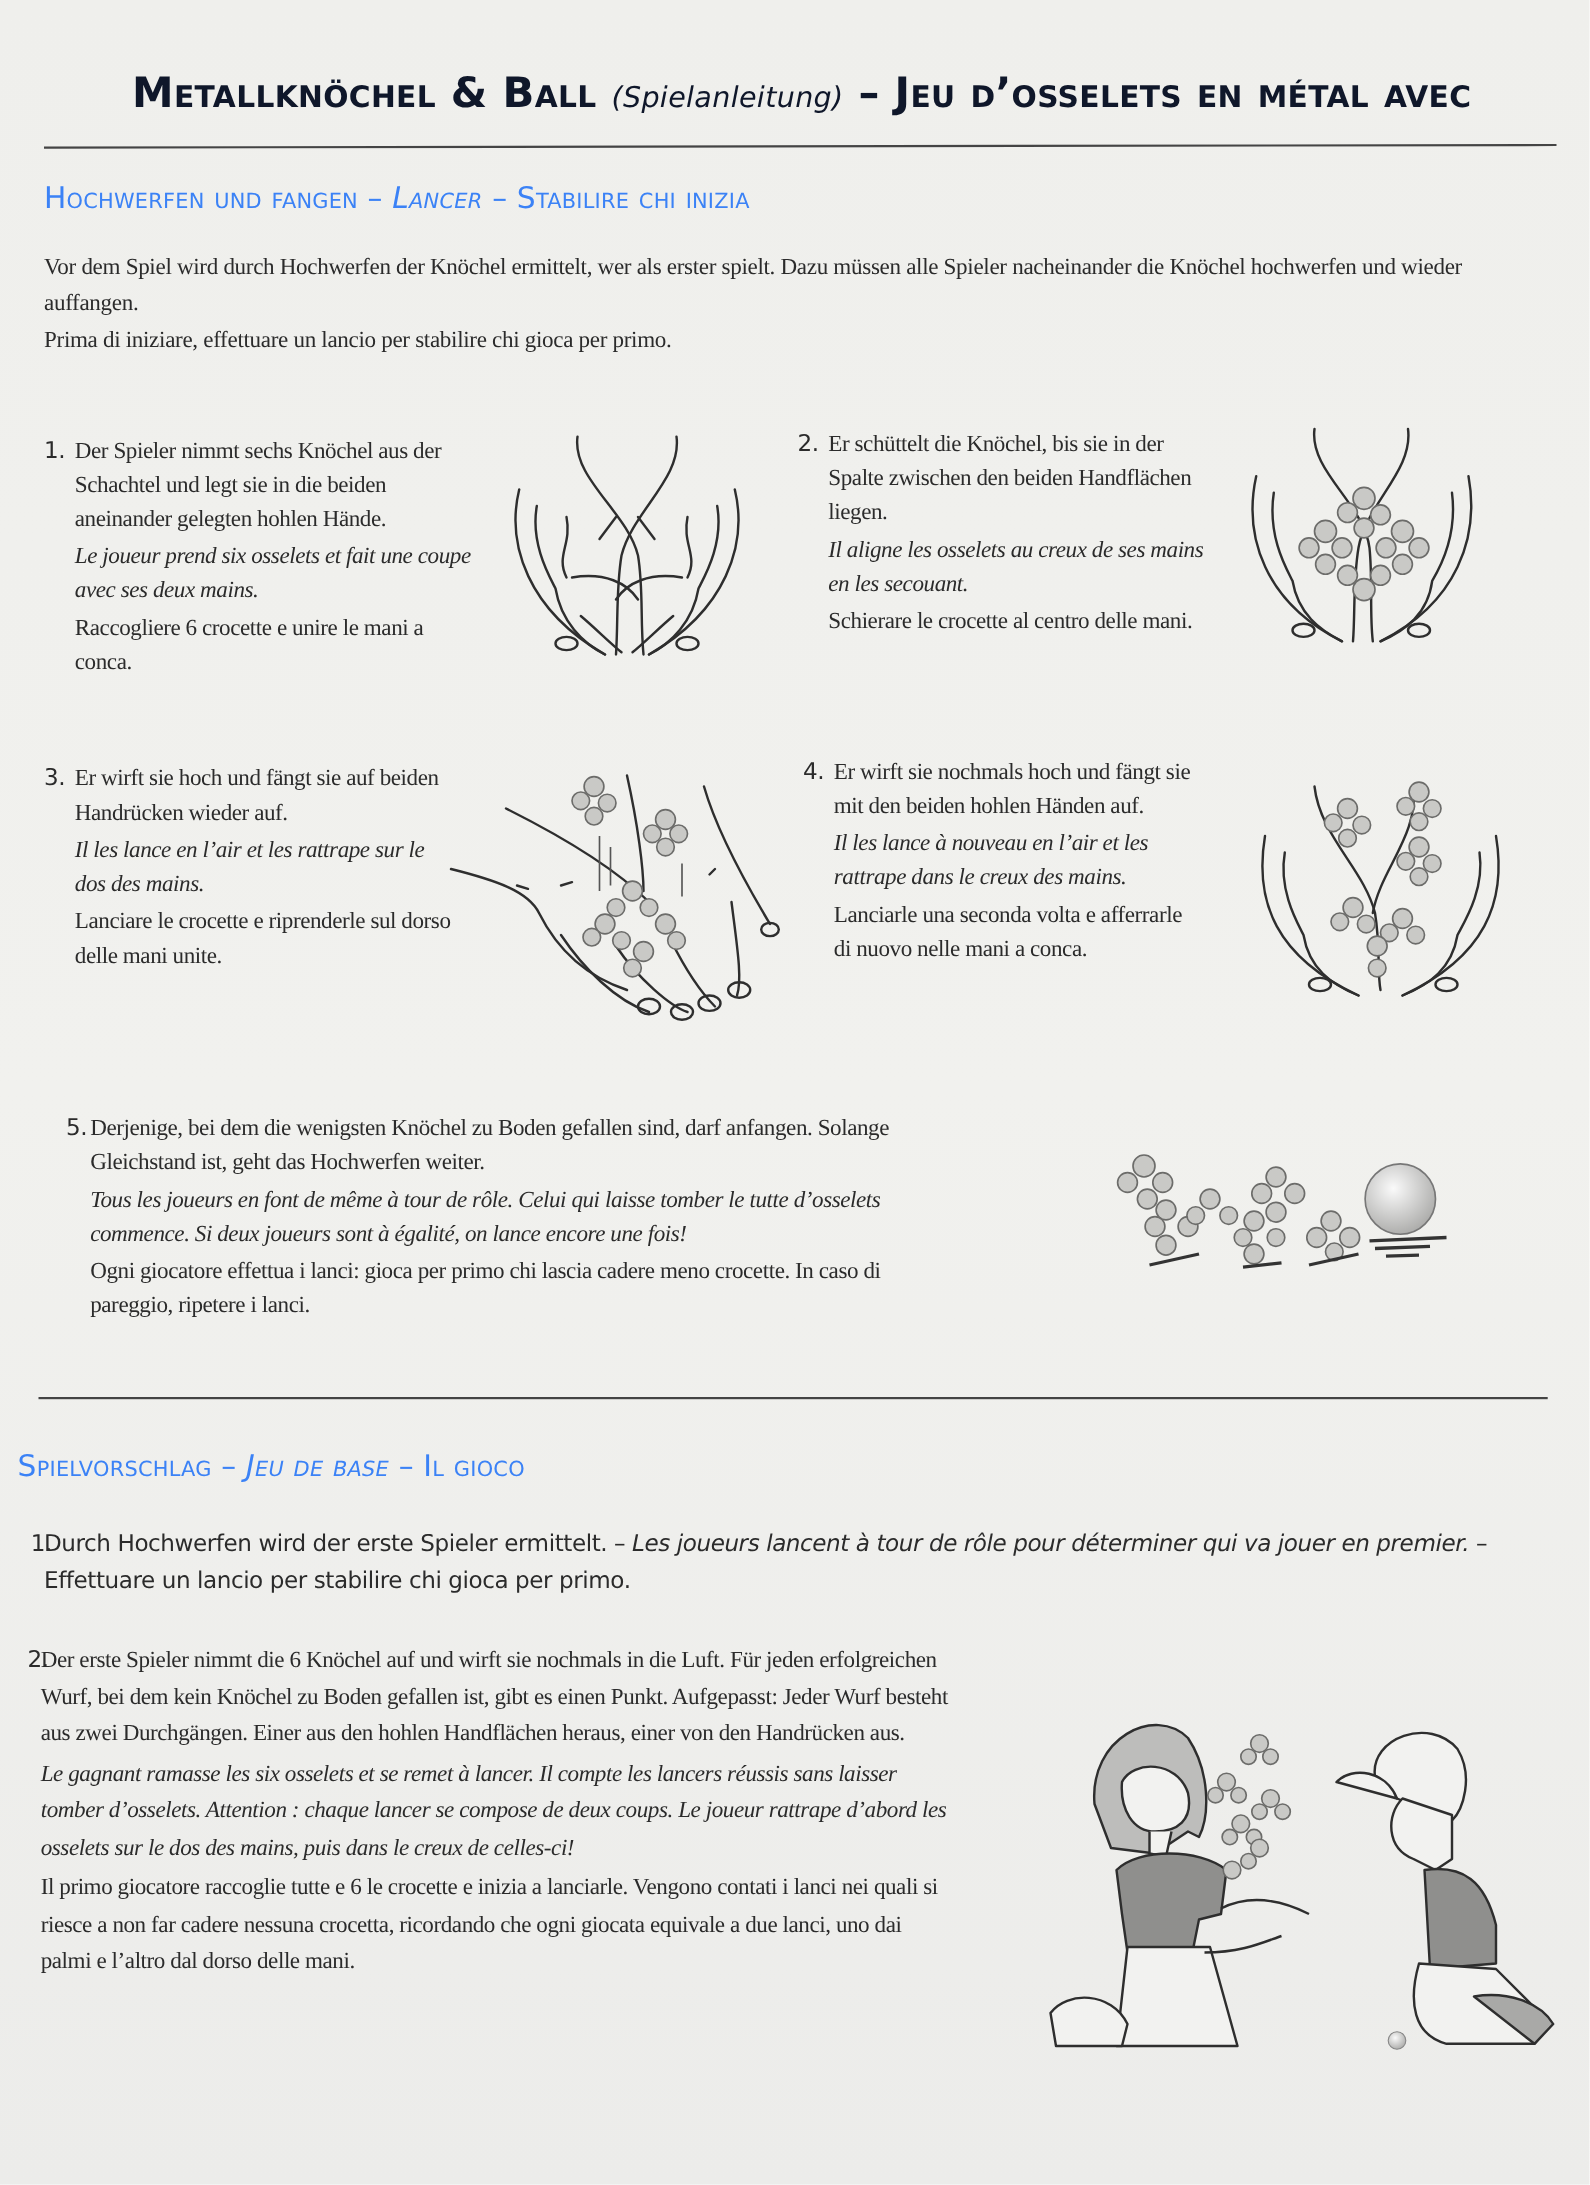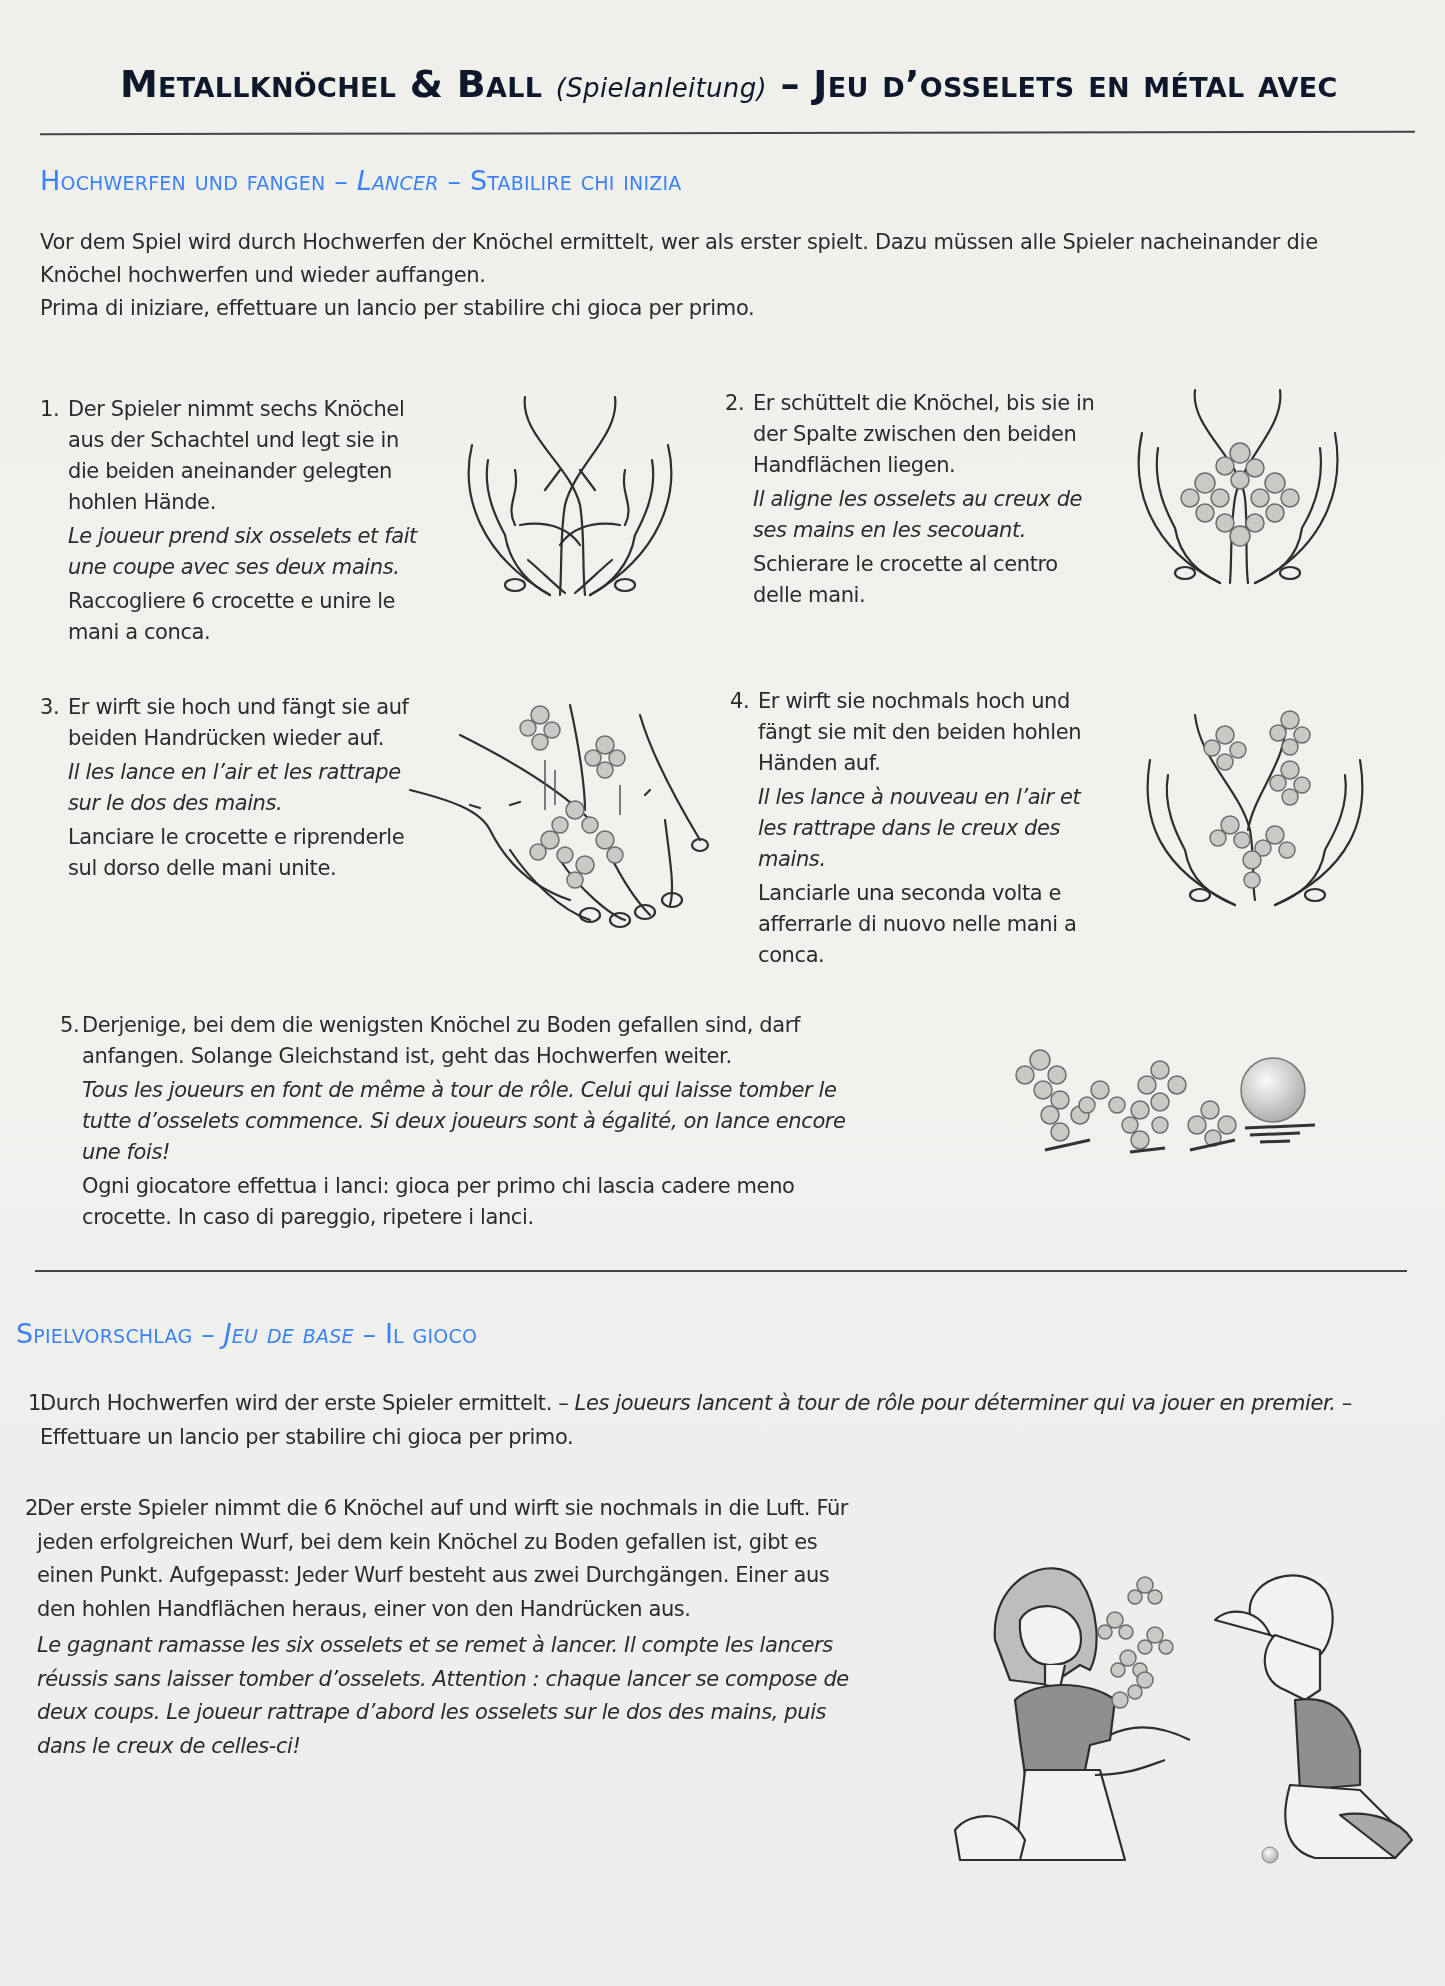--- a/index.html
+++ b/index.html
@@ -16,21 +16,21 @@
     font-variant: small-caps; color:#0f172a;
     font-family: "DejaVu Sans", sans-serif;
   }
   .title .sub { font-style:italic; font-weight:normal; font-variant:normal; font-size:26px; }
   .rule { height:2px; background:#444; }
   .section-head {
     font-size:27px; font-variant: small-caps; color:#3b82f6; letter-spacing:0.2px;
     font-family: "DejaVu Sans", sans-serif;
   }
   .section-head i { font-style:italic; }
-  p { margin:0; }
+  p { margin:0;font-family:Liberation Serif, serif; }
   .txt { font-size:21px; line-height:33px; font-family:"DejaVu Sans", sans-serif; letter-spacing:-0.3px; }
   .it { font-style:italic; }
   .step { position:absolute; font-size:21px; line-height:31px; font-family:"DejaVu Sans", sans-serif; letter-spacing:-0.4px; }
   .step .num { position:absolute; left:0; top:0; }
   .step .body { margin-left:28px; }
   .step p { margin-bottom:3px; }
   svg { position:absolute; overflow:visible; }
   .crow { fill:#c9c9c6; stroke:#6c6c6a; stroke-width:1.5; }
   .hand { fill:none; stroke:#2e2e2e; stroke-width:2.2; stroke-linecap:round; }
 </style>
@@ -278,20 +278,21 @@
   <div class="body" style="margin-left:12px;">
     <span>Durch Hochwerfen wird der erste Spieler ermittelt. – </span><span class="it">Les joueurs lancent à tour de rôle pour déterminer qui va jouer en premier.</span><span> – Effettuare un lancio per stabilire chi gioca per primo.</span>
   </div>
 </div>
 
 <div class="step" style="left:25px; top:1492px; width:845px; line-height:33.5px;">
   <span class="num">2.</span>
   <div class="body" style="margin-left:12px;">
     <p>Der erste Spieler nimmt die 6 Knöchel auf und wirft sie nochmals in die Luft. Für jeden erfolgreichen Wurf, bei dem kein Knöchel zu Boden gefallen ist, gibt es einen Punkt. Aufgepasst: Jeder Wurf besteht aus zwei Durchgängen. Einer aus den hohlen Handflächen heraus, einer von den Handrücken aus.</p>
     <p class="it">Le gagnant ramasse les six osselets et se remet à lancer. Il compte les lancers réussis sans laisser tomber d’osselets. Attention : chaque lancer se compose de deux coups. Le joueur rattrape d’abord les osselets sur le dos des mains, puis dans le creux de celles-ci!</p>
+    <p>Il primo giocatore raccoglie tutte e 6 le crocette e inizia a lanciarle. Vengono contati i lanci nei quali si riesce a non far cadere nessuna crocetta, ricordando che ogni giocata equivale a due lanci, uno dai palmi e l’altro dal dorso delle mani.</p>
   </div>
 </div>
 
 <svg style="left:940px; top:1540px;" width="500" height="300">
 
   <g stroke="#2e2e2e" stroke-width="2.2" stroke-linejoin="round">
     <path d="M55 100 C50 40,110 10,140 40 C160 70,160 110,150 130 L140 125 L110 145 L70 140 Z" fill="#bdbdbb"></path>
     <path d="M80 80 C90 60,130 60,140 90 C145 115,130 125,110 125 C90 125,78 105,80 80 Z" fill="#f2f2f0"></path>
     <path d="M105 125 L105 145 L120 148 L125 125" fill="#f2f2f0"></path>
     <path d="M75 160 C95 140,150 140,175 160 L170 200 L150 205 L145 230 L85 235 L80 200 Z" fill="#8f8f8d"></path>

